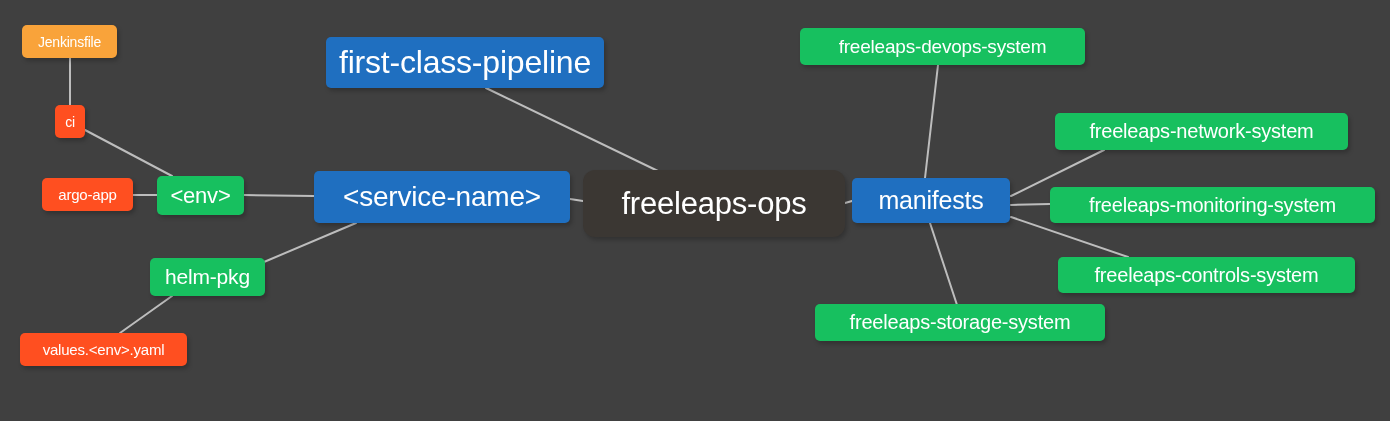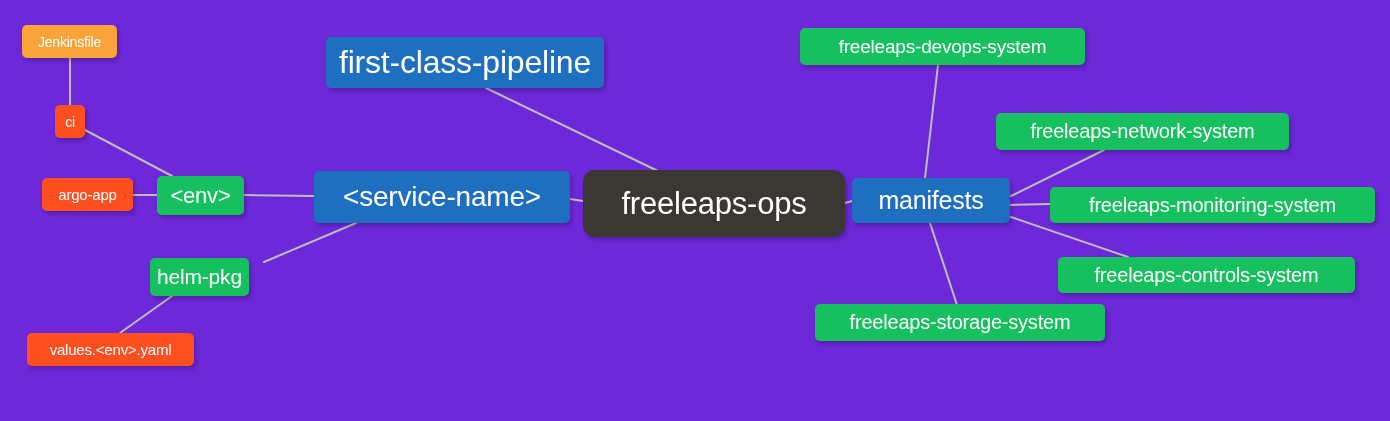--- a/index.html
+++ b/index.html
@@ -4,21 +4,21 @@
 <style>
   html, body {
     margin: 0;
     padding: 0;
     background: #ffffff;
   }
   #canvas {
     position: relative;
     width: 1390px;
     height: 421px;
-    background: #6d28d9;
+    background: #404040;
     overflow: hidden;
     font-family: "Liberation Sans", sans-serif;
   }
   #edges {
     position: absolute;
     left: 0;
     top: 0;
     width: 1390px;
     height: 421px;
     pointer-events: none;
@@ -60,25 +60,25 @@
       <line x1="1011" y1="196" x2="1104" y2="150" stroke="#bdbdbd" stroke-width="2" stroke-linecap="round"></line>
       <line x1="1011" y1="205" x2="1050" y2="204" stroke="#bdbdbd" stroke-width="2" stroke-linecap="round"></line>
       <line x1="1011" y1="217" x2="1128" y2="257" stroke="#bdbdbd" stroke-width="2" stroke-linecap="round"></line>
       <line x1="930" y1="223" x2="958" y2="308" stroke="#bdbdbd" stroke-width="2" stroke-linecap="round"></line>
     </svg>
   <div id="node-layer">
       <div class="node n-orange" style="left: 22px; top: 25px; width: 95px; height: 33px; font-size: 14px;">Jenkinsfile</div>
       <div class="node n-red" style="left: 55px; top: 105px; width: 30px; height: 33px; font-size: 14px;">ci</div>
       <div class="node n-red" style="left: 42px; top: 178px; width: 91px; height: 33px; font-size: 15px;">argo-app</div>
       <div class="node n-green" style="left: 157px; top: 176px; width: 87px; height: 39px; font-size: 22px;">&lt;env&gt;</div>
-      <div class="node n-green" style="left: 150px; top: 258px; width: 99px; height: 38px; font-size: 21px;">helm-pkg</div>
-      <div class="node n-red" style="left: 27px; top: 333px; width: 167px; height: 33px; font-size: 15px;">values.&lt;env&gt;.yaml</div>
+      <div class="node n-green" style="left: 150px; top: 258px; width: 115px; height: 38px; font-size: 21px;">helm-pkg</div>
+      <div class="node n-red" style="left: 20px; top: 333px; width: 167px; height: 33px; font-size: 15px;">values.&lt;env&gt;.yaml</div>
       <div class="node n-blue" style="left: 314px; top: 171px; width: 256px; height: 52px; font-size: 28px;">&lt;service-name&gt;</div>
       <div class="node n-blue" style="left: 326px; top: 37px; width: 278px; height: 51px; font-size: 32px;">first-class-pipeline</div>
       <div class="node n-root" style="left: 583px; top: 170px; width: 262px; height: 67px; font-size: 31px;">freeleaps-ops</div>
       <div class="node n-blue" style="left: 852px; top: 178px; width: 158px; height: 45px; font-size: 25px; text-align: center;">manifests</div>
       <div class="node n-green" style="left: 800px; top: 28px; width: 285px; height: 37px; font-size: 19px;">freeleaps-devops-system</div>
-      <div class="node n-green" style="left: 996px; top: 113px; width: 293px; height: 37px; font-size: 20px;">freeleaps-network-system</div>
+      <div class="node n-green" style="left: 1055px; top: 113px; width: 293px; height: 37px; font-size: 20px;">freeleaps-network-system</div>
       <div class="node n-green" style="left: 1050px; top: 187px; width: 325px; height: 36px; font-size: 20px;">freeleaps-monitoring-system</div>
       <div class="node n-green" style="left: 1058px; top: 257px; width: 297px; height: 36px; font-size: 20px;">freeleaps-controls-system</div>
       <div class="node n-green" style="left: 815px; top: 304px; width: 290px; height: 37px; font-size: 20px;">freeleaps-storage-system</div>
     </div>
 </div>
 
 </body></html>

